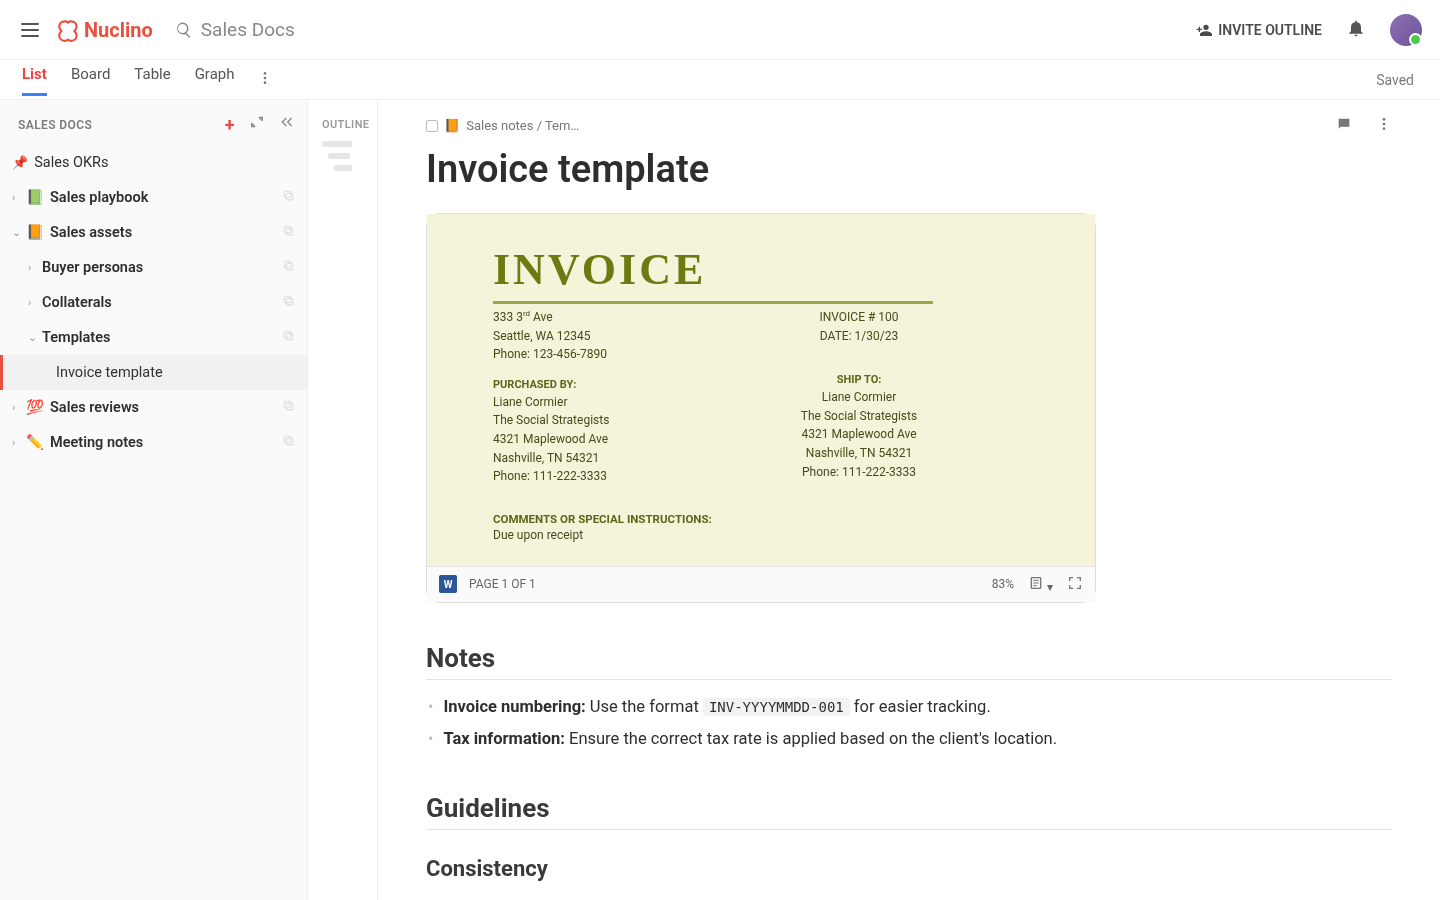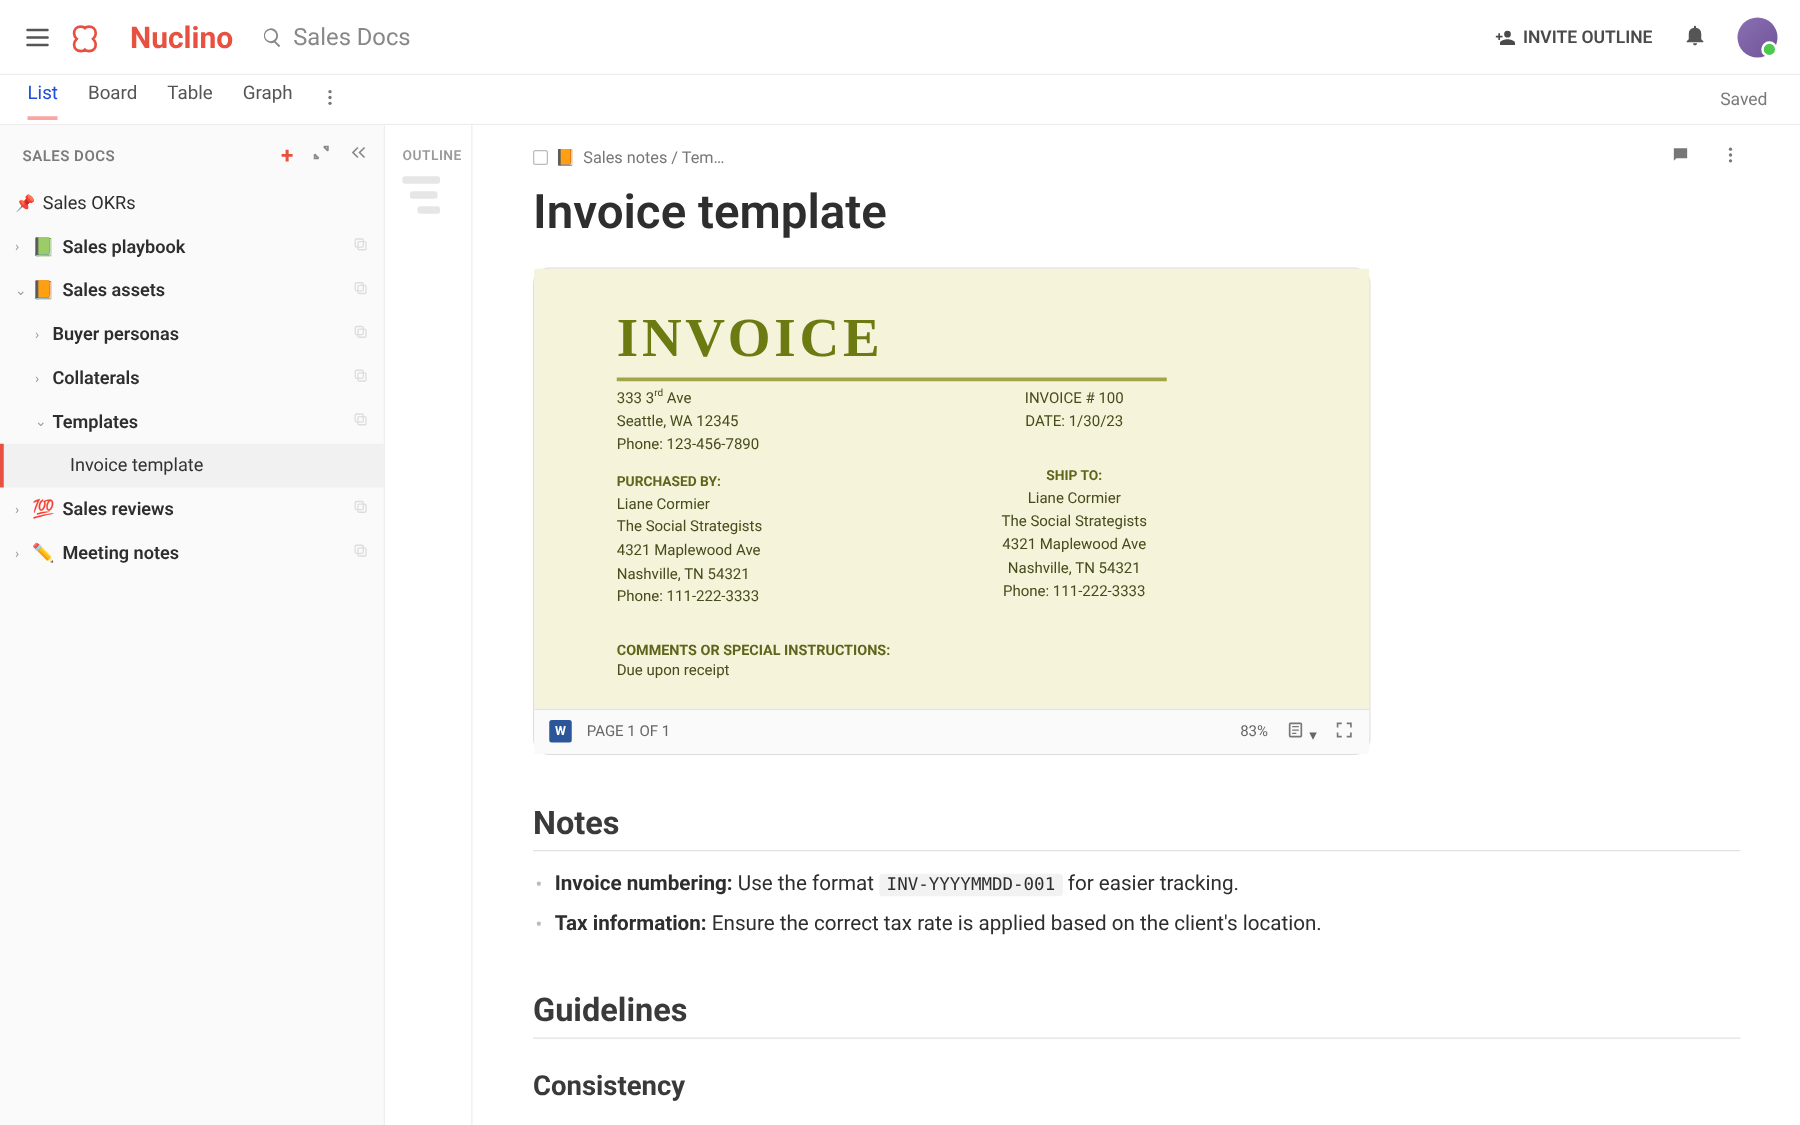--- a/index.html
+++ b/index.html
@@ -1,34 +1,34 @@
 <!DOCTYPE html>
 <html><head>
 <meta charset="utf-8">
 <style>
 * { box-sizing: border-box; margin: 0; padding: 0; }
 body { font-family: -apple-system, BlinkMacSystemFont, "Segoe UI", Roboto, sans-serif; background:#fff; color:#2e2e2e; width:1440px; height:900px; overflow:hidden;}
 .topbar{display:flex;align-items:center;height:60px;padding:0 18px;border-bottom:1px solid #eee;}
 .hamburger{width:24px;height:24px;cursor:pointer;display:flex;flex-direction:column;justify-content:center;gap:4px;}
 .hamburger span{height:2px;background:#555;border-radius:1px;width:18px;margin:0 auto;}
-.logo{display:flex;align-items:center;margin-left:14px;color:#e8503f;font-weight:700;font-size:24px;gap:22px;}
+.logo{display:flex;align-items:center;margin-left:14px;color:#e8503f;font-weight:700;font-size:20px;gap:2px;}
 .logo svg{width:26px;height:26px;}
 .search-area{display:flex;align-items:center;margin-left:22px;color:#888;gap:8px;font-size:19px;}
 .search-area svg{width:18px;height:18px;fill:#888;}
 .spacer{flex:1;}
 .invite{display:flex;align-items:center;gap:6px;font-weight:600;color:#4a4a4a;font-size:14px;cursor:pointer;}
 .invite svg{width:16px;height:16px;fill:#4a4a4a;}
 .bell{margin:0 24px;cursor:pointer;}
 .bell svg{width:20px;height:20px;fill:#555;}
 .avatar{width:32px;height:32px;border-radius:50%;background:linear-gradient(135deg,#8a6fb3,#6f5499);position:relative;}
 .avatar::after{content:"";position:absolute;bottom:0;right:0;width:9px;height:9px;background:#4ec94e;border:2px solid #fff;border-radius:50%;}
 .viewtabs-row{display:flex;align-items:center;height:40px;padding-left:22px;border-bottom:1px solid #eee;}
 .viewtabs{display:flex;gap:24px;}
 .viewtab{font-size:15px;color:#555;padding-bottom:10px;cursor:pointer;}
-.viewtab.active{color:#1d4ed8;font-weight:400;border-bottom:3px solid #fca5a5;margin-bottom:-1px;}
+.viewtab.active{color:#ef4444;font-weight:700;border-bottom:3px solid #3b82f6;margin-bottom:-1px;}
 .dots{margin-left:22px;cursor:pointer;color:#555;}
 .saved{margin-left:auto;margin-right:26px;color:#7a7a7a;font-size:14px;}
 .body{display:flex;height:calc(900px - 100px);}
 .sidebar{width:308px;border-right:1px solid #eee;background:#fafafa;display:flex;flex-direction:column;}
 .sidebar-header{display:flex;align-items:center;padding:14px 12px 10px 18px;color:#7b7b7b;font-size:12px;font-weight:600;letter-spacing:.4px;}
 .sidebar-header .acts{margin-left:auto;display:flex;gap:14px;color:#888;}
 .sidebar-header .plus{color:#e8503f;font-size:18px;font-weight:700;cursor:pointer;}
 .tree{font-size:14.5px;color:#333;}
 .tree .row{display:flex;align-items:center;padding:9px 10px 9px 12px;cursor:pointer;position:relative;}
 .tree .row .chev{width:12px;color:#999;font-size:11px;margin-right:2px;}

